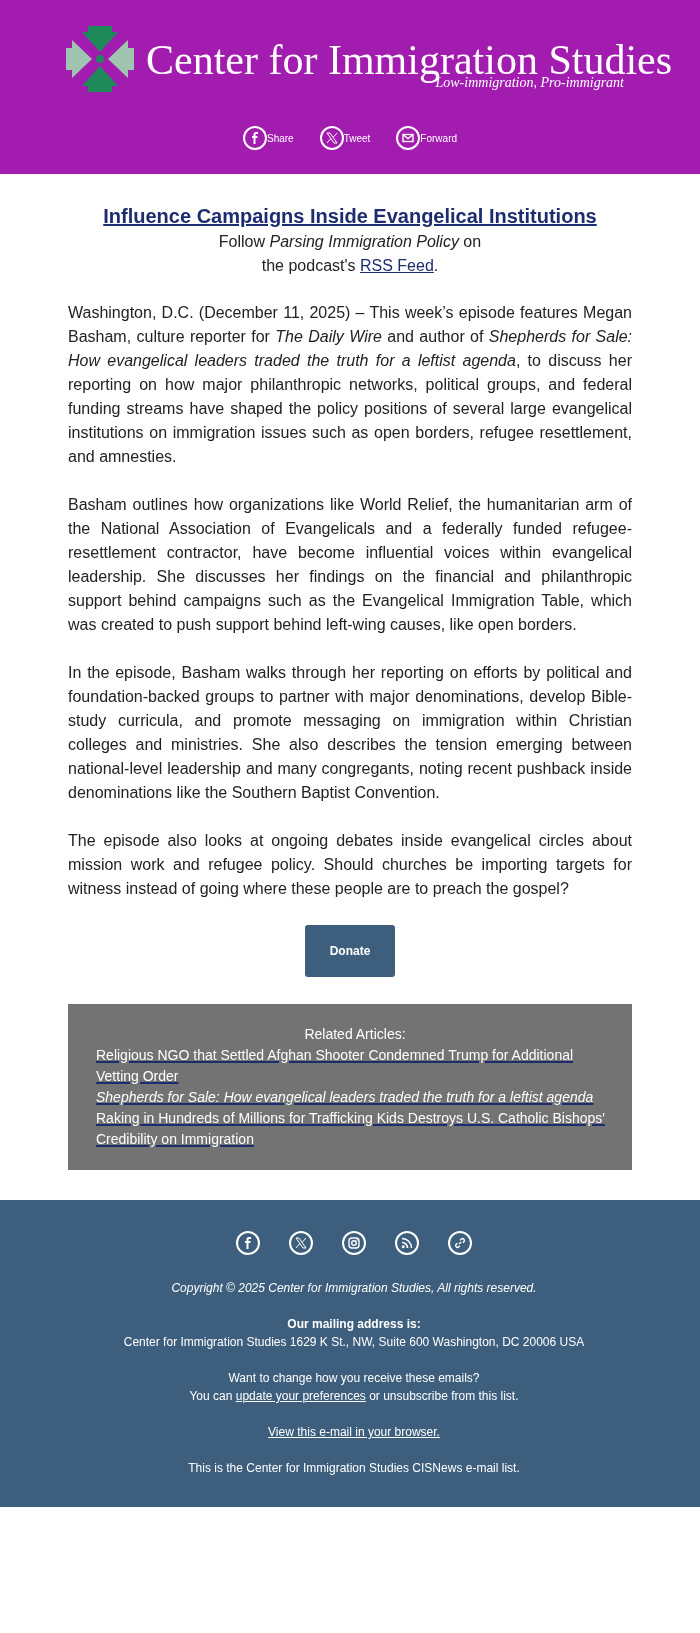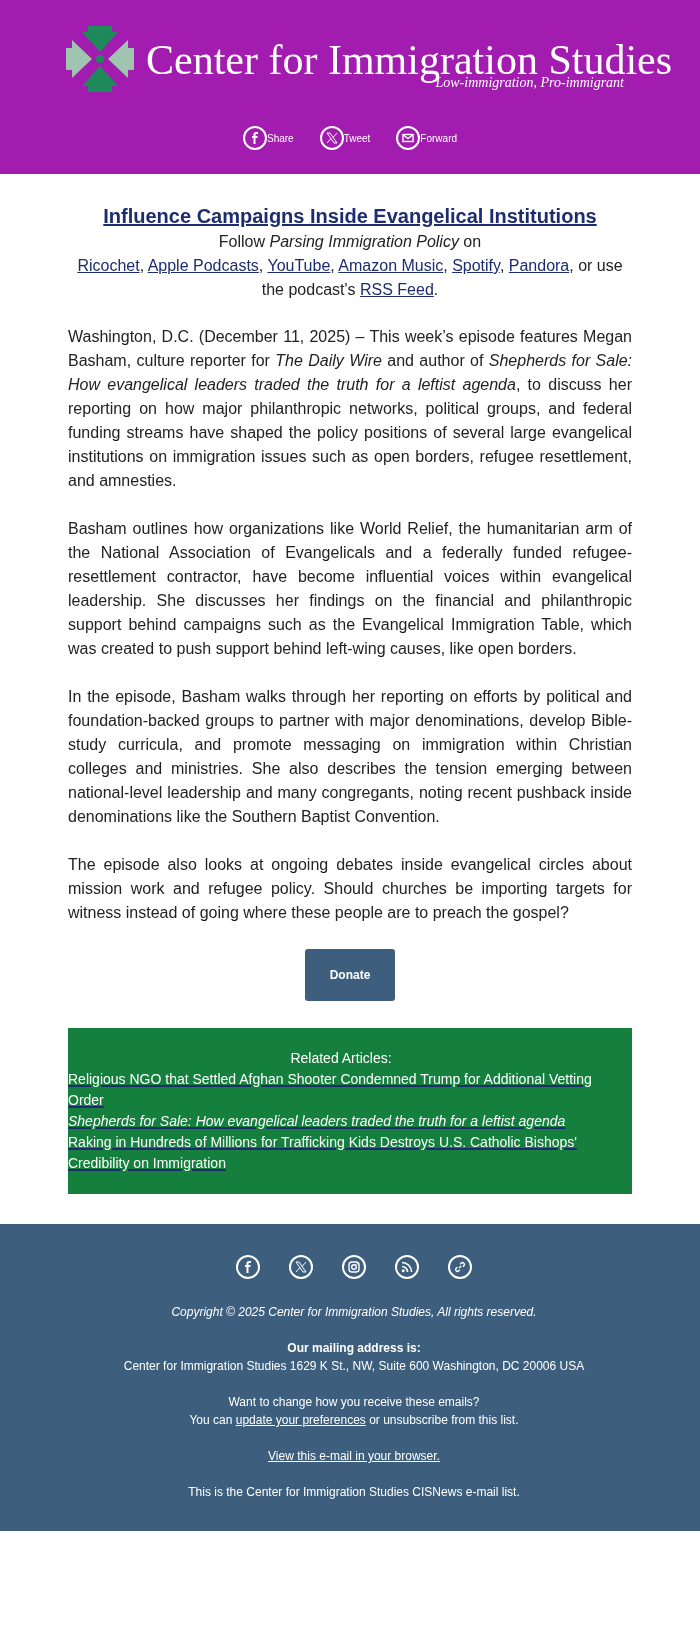--- a/index.html
+++ b/index.html
@@ -24,21 +24,21 @@
   .follow-line em { font-style: italic; }
   .links-line a { color: #1c2c6e; text-decoration: underline; }
 
   .body-text { margin-top: 23px; font-size: 16px; line-height: 24px; text-align: justify; color: #222; }
   .body-text p { margin-bottom: 24px; }
   .body-text em { font-style: italic; }
 
   .donate-wrap { text-align: center; margin-top: 22px; }
   .donate-btn { display: inline-block; background: #3d5f7d; color: #fff; font-weight: bold; font-size: 12px; width: 90px; height: 52px; line-height: 52px; border-radius: 3px; text-decoration: none; }
 
-  .related { margin-top: 27px; background: #15803d; padding: 20px 18px 20px 0; color: #fff; font-size: 14px; line-height: 21px; }
+  .related { margin-top: 27px; background: #737373; padding: 20px 18px 20px 28px; color: #fff; font-size: 14px; line-height: 21px; }
   .related .rel-head { text-align: center; }
   .related a { color: #fff; text-decoration: underline; text-decoration-color: #1c2c6e; text-decoration-thickness: 2px; display: block; }
   .related a.italic { font-style: italic; }
 
   .footer { margin-top: 30px; background: #3d5f7d; color: #fff; padding: 25px 0 30px 8px; text-align: center; font-size: 12px; line-height: 18px; }
   .f-icons { display: flex; justify-content: center; gap: 29px; margin-top: 6px; margin-bottom: 24px; }
   .f-icon { width: 24px; height: 24px; border: 2px solid #fff; border-radius: 50%; display: flex; align-items: center; justify-content: center; }
   .f-icon svg { width: 12px; height: 12px; }
   .footer .copy { font-style: italic; }
   .footer a { color: #fff; text-decoration: underline; }
@@ -93,23 +93,20 @@
   </div>
 </div>
 
 <div class="content">
   <div class="title-block">
     <div class="article-title">
       <a>Influence Campaigns Inside Evangelical Institutions</a>
     </div>
     <div class="follow-line">
       <span>Follow </span><em>Parsing Immigration Policy</em><span> on</span>
-    </div>
-    <div class="links-line">
-      <a>Ricochet</a>, <a>Apple Podcasts</a>, <a>YouTube</a>, <a>Amazon Music</a>, <a>Spotify</a>, <a>Pandora</a><span>, or use</span>
     </div>
     <div class="links-line">
       <span>the podcast's </span><a>RSS Feed</a><span>.</span>
     </div>
   </div>
 
   <div class="body-text">
     <p><span>Washington, D.C. (December 11, 2025) – This week’s episode features Megan Basham, culture reporter for </span><em>The Daily Wire</em><span> and author of </span><em>Shepherds for Sale: How evangelical leaders traded the truth for a leftist agenda</em><span>, to discuss her reporting on how major philanthropic networks, political groups, and federal funding streams have shaped the policy positions of several large evangelical institutions on immigration issues such as open borders, refugee resettlement, and amnesties.</span></p>
     <p>Basham outlines how organizations like World Relief, the humanitarian arm of the National Association of Evangelicals and a federally funded refugee-resettlement contractor, have become influential voices within evangelical leadership. She discusses her findings on the financial and philanthropic support behind campaigns such as the Evangelical Immigration Table, which was created to push support behind left-wing causes, like open borders.</p>
     <p>In the episode, Basham walks through her reporting on efforts by political and foundation-backed groups to partner with major denominations, develop Bible-study curricula, and promote messaging on immigration within Christian colleges and ministries. She also describes the tension emerging between national-level leadership and many congregants, noting recent pushback inside denominations like the Southern Baptist Convention.</p>

